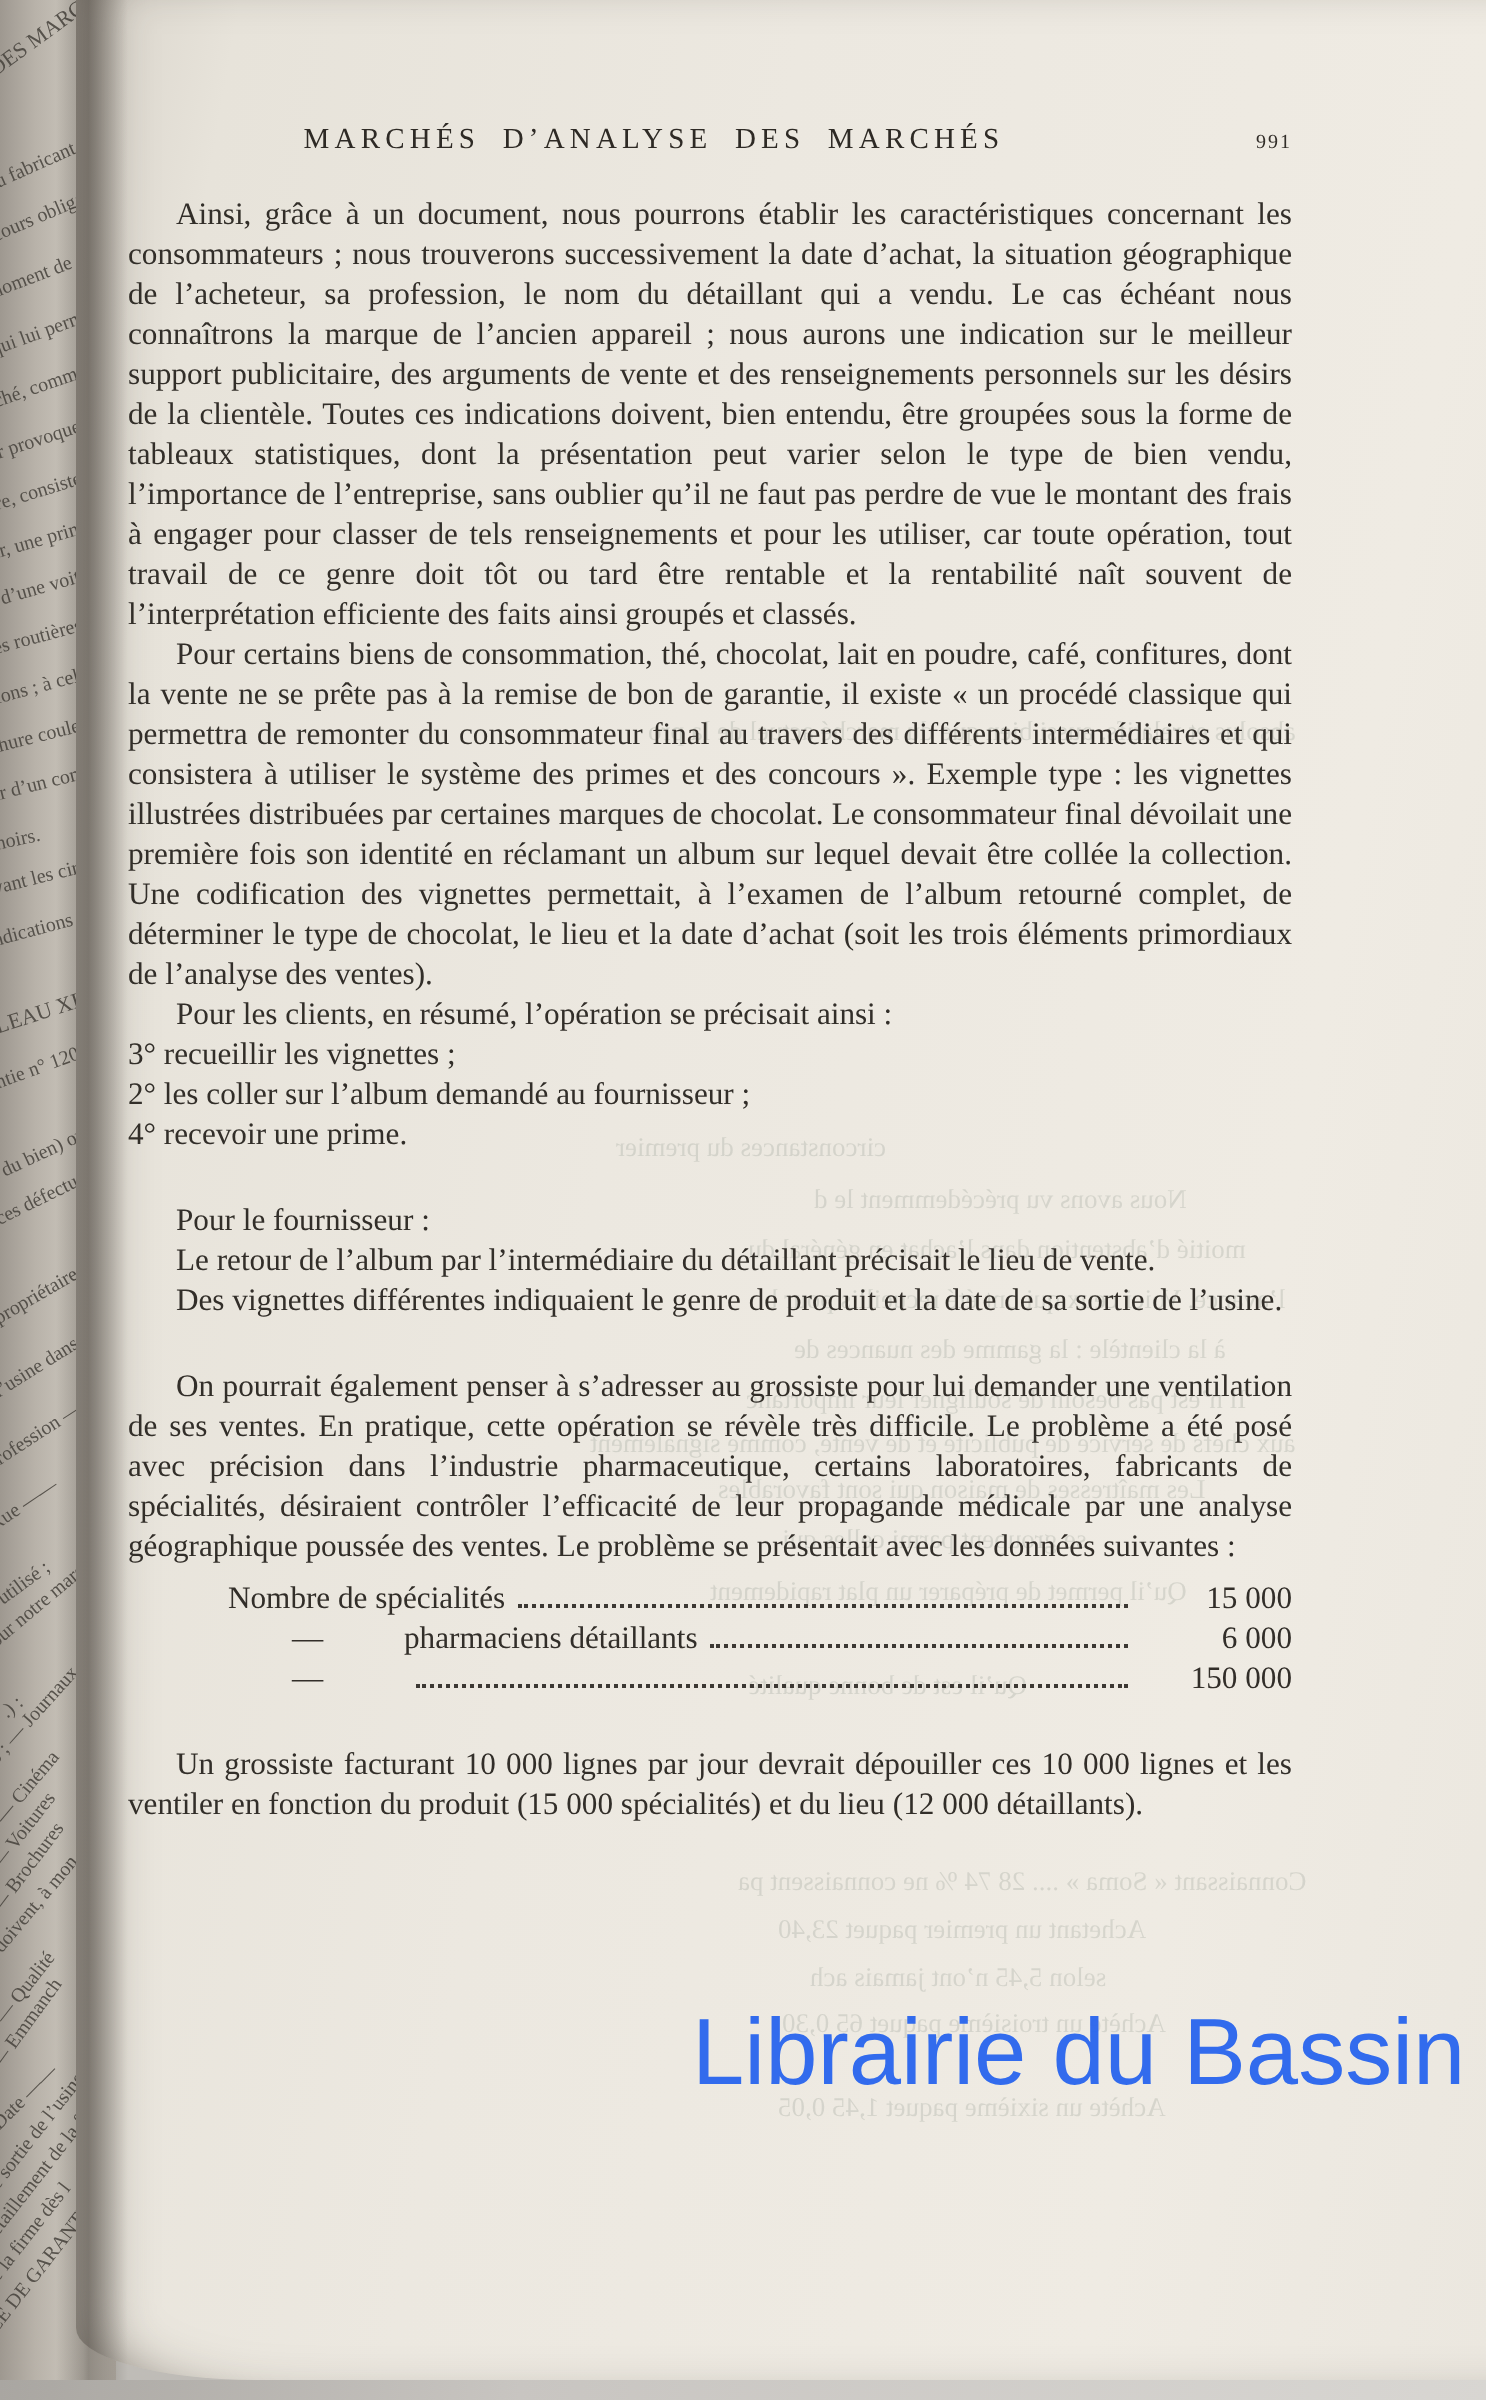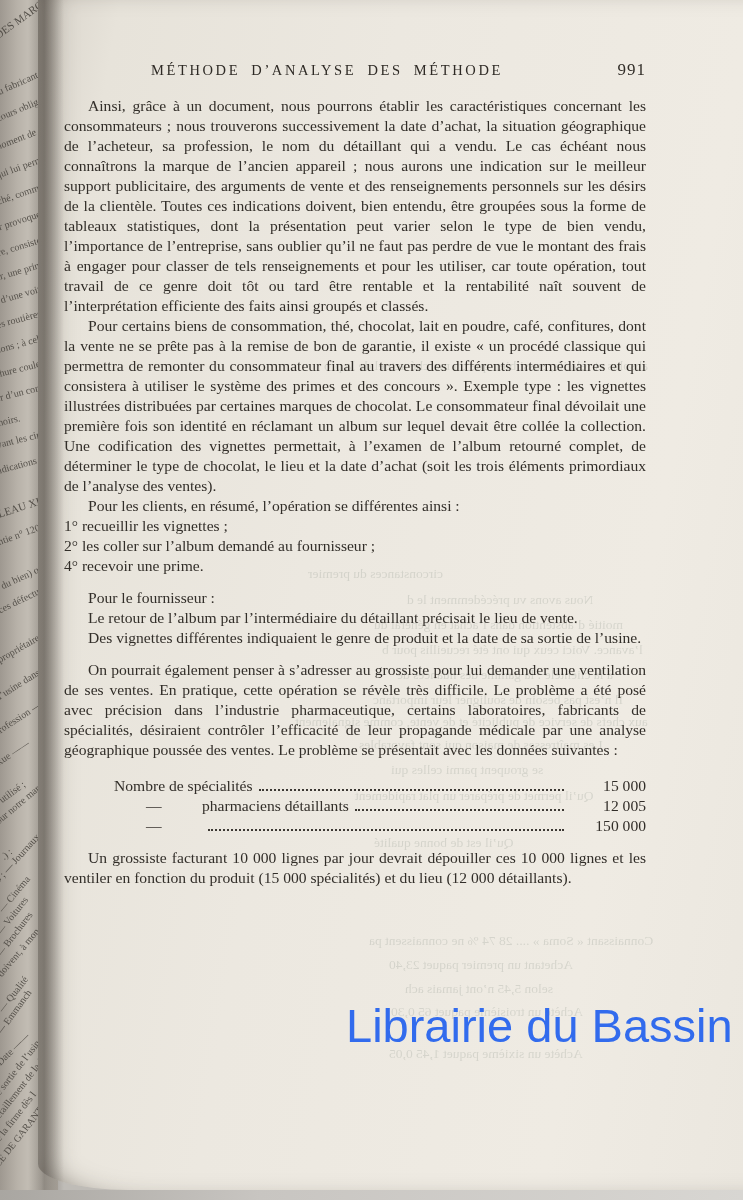--- a/index.html
+++ b/index.html
@@ -17,26 +17,26 @@
              box-shadow:inset 26px 0 26px -14px rgba(55,47,40,.5);}
   .gutter{position:absolute;left:28px;top:0;width:36px;height:1200px;pointer-events:none;
           background:linear-gradient(to right,rgba(40,34,28,0) 0%,rgba(40,34,28,.36) 45%,rgba(40,34,28,0) 100%);}
   .bottom-edge{position:absolute;left:0;bottom:0;width:743px;height:10px;
                background:linear-gradient(to right,#a9a6a1,#c8c5c1 35%,#d8d6d2);}
   
   .content{position:absolute;left:64px;top:60px;width:582px;color:#322e29;
            font-size:15.6px;line-height:20px;}
   .running-head{display:flex;align-items:baseline;margin:0 0 16px 0;}
   .rh-title{flex:1;text-align:center;font-size:14.5px;letter-spacing:2.6px;word-spacing:5px;color:#2e2a25;}
-  .rh-num{width:56px;text-align:right;font-size:17px;letter-spacing:1px;}
+  .rh-num{width:56px;text-align:right;font-size:10px;letter-spacing:1px;}
   p{margin:0;text-align:justify;}
   .indent{text-indent:24px;}
-  .sp{margin-top:12px;}
+  .sp{margin-top:23px;}
   .list-item{text-align:left;}
-  .stats{margin:16px 0 6px 50px;}
+  .stats{margin:6px 0 6px 50px;}
   .stats-row{display:flex;align-items:baseline;}
   .dash{margin-left:32px;width:56px;flex:none;}
   .dots{flex:1;border-bottom:2px dotted #3c3833;margin:0 10px 3px 6px;}
   .value{flex:none;width:72px;text-align:right;white-space:nowrap;}
   
   .ghost{position:absolute;transform:scaleX(-1);opacity:.17;color:#5f6e62;
          font-size:13.5px;white-space:nowrap;}
   
   .watermark{position:absolute;left:346px;top:998px;white-space:nowrap;
              font-family:"Liberation Sans","DejaVu Sans",sans-serif;
@@ -108,49 +108,49 @@
     <span class="ghost" style="top:835px;right:230px">Qu’il est de bonne qualité</span>
     <span class="ghost" style="top:933px;right:90px">Connaissant « Soma » .... 28 74 % ne connaissent pa</span>
     <span class="ghost" style="top:957px;right:170px">Achetant un premier paquet 23,40</span>
     <span class="ghost" style="top:981px;right:190px">selon 5,45 n’ont jamais ach</span>
     <span class="ghost" style="top:1004px;right:160px">Achète un troisième paquet 65 0,30</span>
     <span class="ghost" style="top:1046px;right:160px">Achète un sixième paquet 1,45 0,05</span>
   </div>
 
   <div class="content">
     <div class="running-head">
-      <span class="rh-title">MÉTHODE D’ANALYSE DES MÉTHODE</span>
+      <span class="rh-title">MARCHÉS D’ANALYSE DES MARCHÉS</span>
       <span class="rh-num">991</span>
     </div>
 
     <p class="indent">Ainsi, grâce à un document, nous pourrons établir les caractéristiques concernant les consommateurs ; nous trouverons successivement la date d’achat, la situation géographique de l’acheteur, sa profession, le nom du détaillant qui a vendu. Le cas échéant nous connaîtrons la marque de l’ancien appareil ; nous aurons une indication sur le meilleur support publicitaire, des arguments de vente et des renseignements personnels sur les désirs de la clientèle. Toutes ces indications doivent, bien entendu, être groupées sous la forme de tableaux statistiques, dont la présentation peut varier selon le type de bien vendu, l’importance de l’entreprise, sans oublier qu’il ne faut pas perdre de vue le montant des frais à engager pour classer de tels renseignements et pour les utiliser, car toute opération, tout travail de ce genre doit tôt ou tard être rentable et la rentabilité naît souvent de l’interprétation efficiente des faits ainsi groupés et classés.</p>
     <p class="indent">Pour certains biens de consommation, thé, chocolat, lait en poudre, café, confitures, dont la vente ne se prête pas à la remise de bon de garantie, il existe « un procédé classique qui permettra de remonter du consommateur final au travers des différents intermédiaires et qui consistera à utiliser le système des primes et des concours ». Exemple type : les vignettes illustrées distribuées par certaines marques de chocolat. Le consommateur final dévoilait une première fois son identité en réclamant un album sur lequel devait être collée la collection. Une codification des vignettes permettait, à l’examen de l’album retourné complet, de déterminer le type de chocolat, le lieu et la date d’achat (soit les trois éléments primordiaux de l’analyse des ventes).</p>
-    <p class="indent">Pour les clients, en résumé, l’opération se différentes ainsi :</p>
+    <p class="indent">Pour les clients, en résumé, l’opération se précisait ainsi :</p>
 
-    <p class="list-item">1° recueillir les vignettes ;</p>
+    <p class="list-item">3° recueillir les vignettes ;</p>
     <p class="list-item">2° les coller sur l’album demandé au fournisseur ;</p>
     <p class="list-item">4° recevoir une prime.</p>
 
     <p class="indent sp">Pour le fournisseur :</p>
     <p class="indent">Le retour de l’album par l’intermédiaire du détaillant précisait le lieu de vente.</p>
     <p class="indent">Des vignettes différentes indiquaient le genre de produit et la date de sa sortie de l’usine.</p>
     <p class="indent sp">On pourrait également penser à s’adresser au grossiste pour lui demander une ventilation de ses ventes. En pratique, cette opération se révèle très difficile. Le problème a été posé avec précision dans l’industrie pharmaceutique, certains laboratoires, fabricants de spécialités, désiraient contrôler l’efficacité de leur propagande médicale par une analyse géographique poussée des ventes. Le problème se présentait avec les données suivantes :</p>
 
     <div class="stats">
       <div class="stats-row r0">
 
         <span class="label">Nombre de spécialités</span>
         <span class="dots"></span>
         <span class="value">15 000</span>
       </div>
       <div class="stats-row">
         <span class="dash">—</span>
         <span class="label">pharmaciens détaillants</span>
         <span class="dots"></span>
-        <span class="value">12 005</span>
+        <span class="value">6 000</span>
       </div>
       <div class="stats-row">
         <span class="dash">—</span>
         <span class="dots"></span>
         <span class="value">150 000</span>
       </div>
     </div>
 
     <p class="indent sp">Un grossiste facturant 10 000 lignes par jour devrait dépouiller ces 10 000 lignes et les ventiler en fonction du produit (15 000 spécialités) et du lieu (12 000 détaillants).</p>
   </div>

